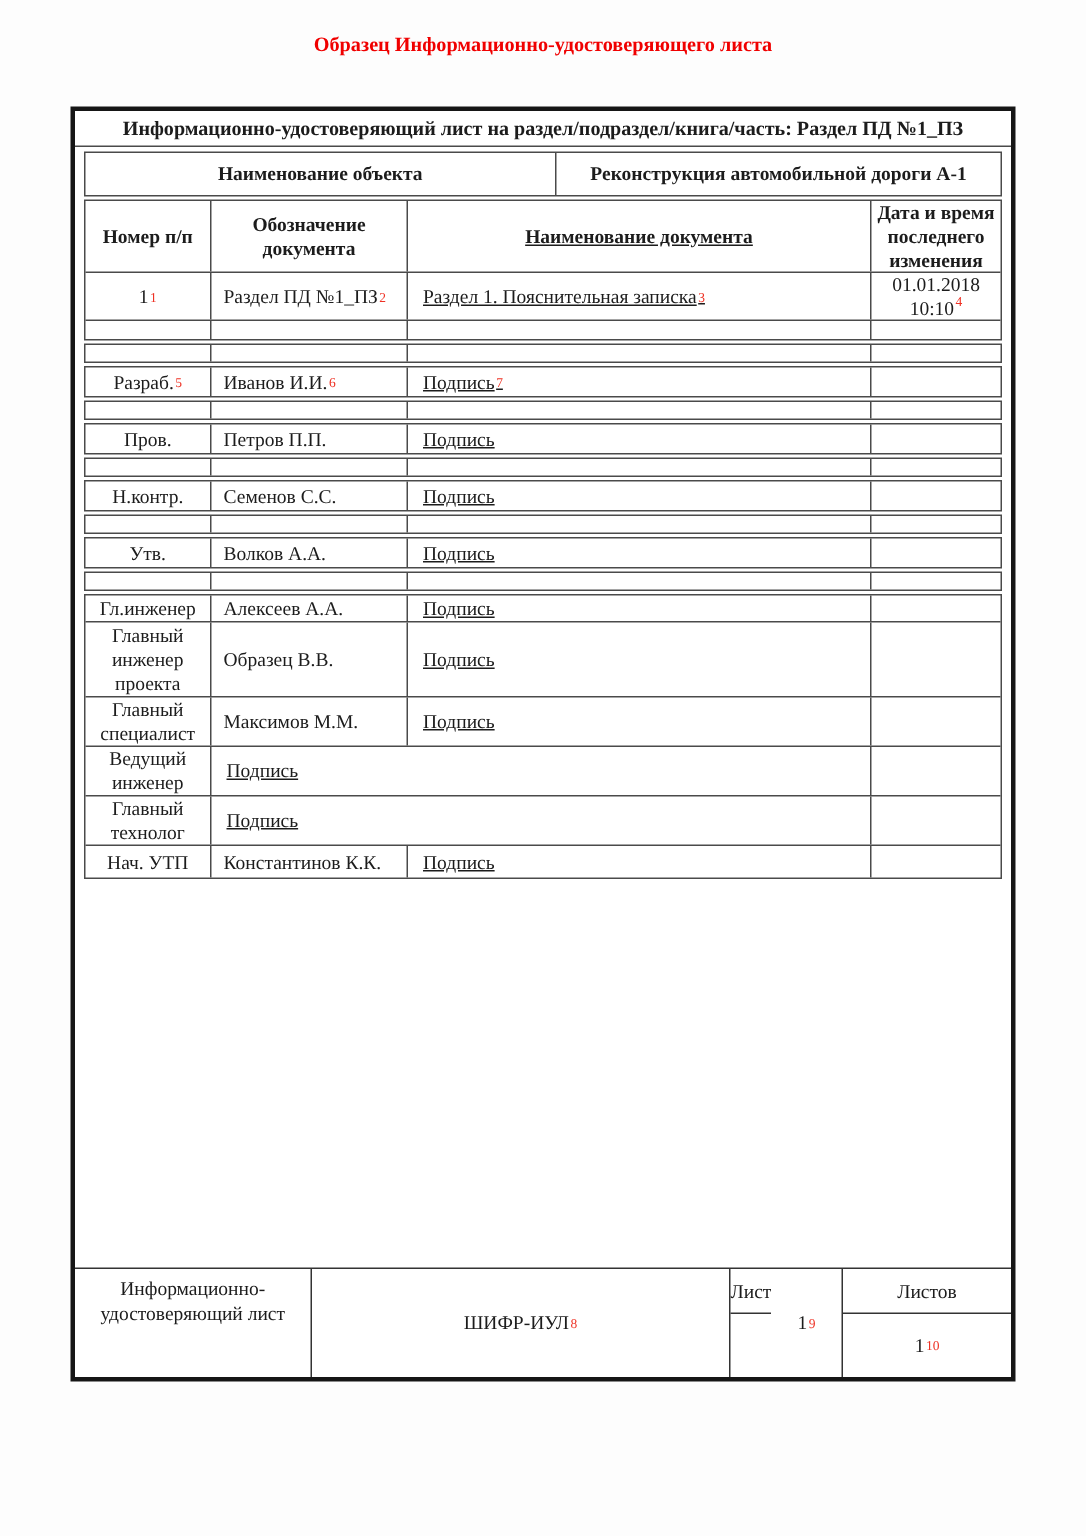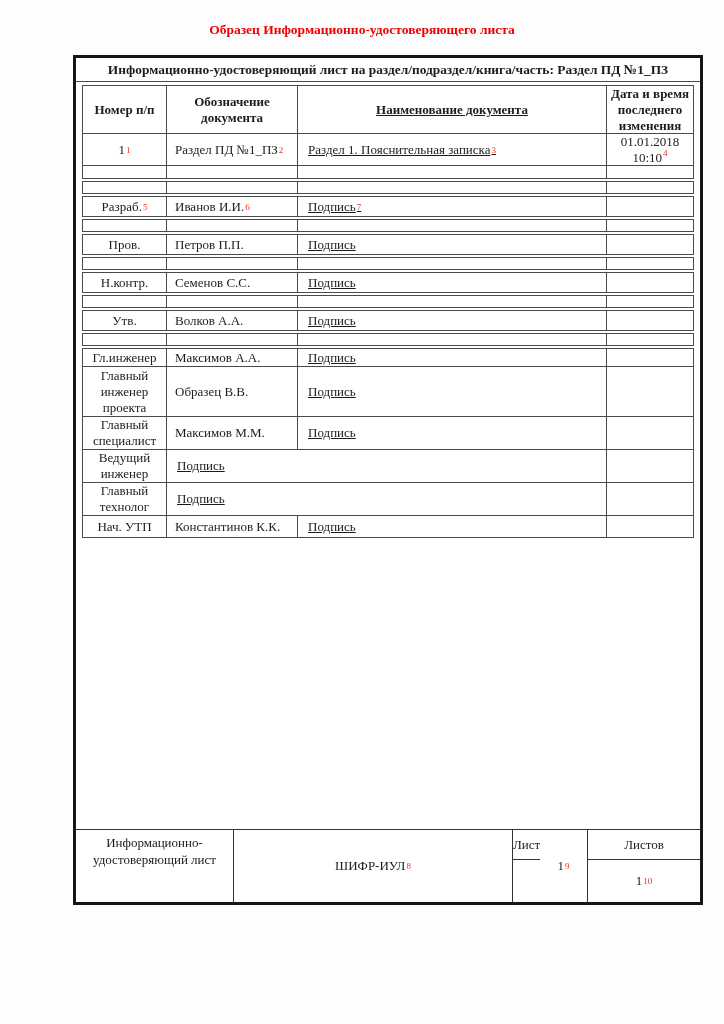--- a/index.html
+++ b/index.html
@@ -7,22 +7,22 @@
     width:724px;height:1024px;background:#fdfdfd;position:relative;
     font-family:"Liberation Serif","DejaVu Serif",serif;
     color:#1c1c1c;font-size:13px;
     -webkit-font-smoothing:antialiased;
   }
   .heading{
     position:absolute;top:22px;left:0;width:100%;
     text-align:center;font-weight:bold;font-size:13.5px;color:#f00000;
   }
   .sheet{
-    position:absolute;left:47px;top:55px;width:630px;height:850px;
-    box-sizing:border-box;border:3px solid #161616;background:#fff;margin-left:26px;
+    position:absolute;left:47px;top:71px;width:630px;height:850px;
+    box-sizing:border-box;border:3px solid #161616;background:#fff;
   }
   .title-row{
     height:23px;border-bottom:1px solid #4a4a4a;
     display:flex;align-items:center;justify-content:center;
     font-weight:bold;font-size:13.4px;white-space:nowrap;
   }
   .inset{margin:3px 6px 0 6px;}
   .tbl{border:1px solid #4a4a4a;background:#fff;box-sizing:border-box;}
   .strip{margin-top:2px;}
   .row{display:flex;align-items:stretch;}
@@ -76,20 +76,26 @@
 <body>
 
 <div class="heading">Образец Информационно-удостоверяющего листа</div>
 
 <div class="sheet">
 
   <div class="title-row">Информационно-удостоверяющий лист на раздел/подраздел/книга/часть: Раздел ПД №1_ПЗ</div>
 
   <div class="inset">
 
+    <div class="tbl">
+      <div class="row objrow rObj">
+        <div class="c co1">Наименование объекта</div>
+        <div class="c co2">Реконструкция автомобильной дороги А-1</div>
+      </div>
+    </div>
 
     <div class="tbl strip">
       <div class="row hd rHdr">
         <div class="c c1">Номер п/п</div>
         <div class="c c2">Обозначение документа</div>
         <div class="c c3">Наименование документа</div>
         <div class="c c4">Дата и время последнего изменения</div>
       </div>
       <div class="row rData">
         <div class="c c1">
@@ -202,21 +208,21 @@
           <div class="c c1"></div>
           <div class="c c2"></div>
           <div class="c c3"></div>
           <div class="c c4"></div>
         </div>
     </div>
 
     <div class="tbl strip">
       <div class="row r17">
         <div class="c c1">Гл.инженер</div>
-        <div class="c c2">Максимов А.А.</div>
+        <div class="c c2">Алексеев А.А.</div>
         <div class="c c3">Подпись</div>
         <div class="c c4"></div>
       </div>
       <div class="row r49">
         <div class="c c1">Главный инженер проекта</div>
         <div class="c c2">Образец В.В.</div>
         <div class="c c3">Подпись</div>
         <div class="c c4"></div>
       </div>
       <div class="row r32">

